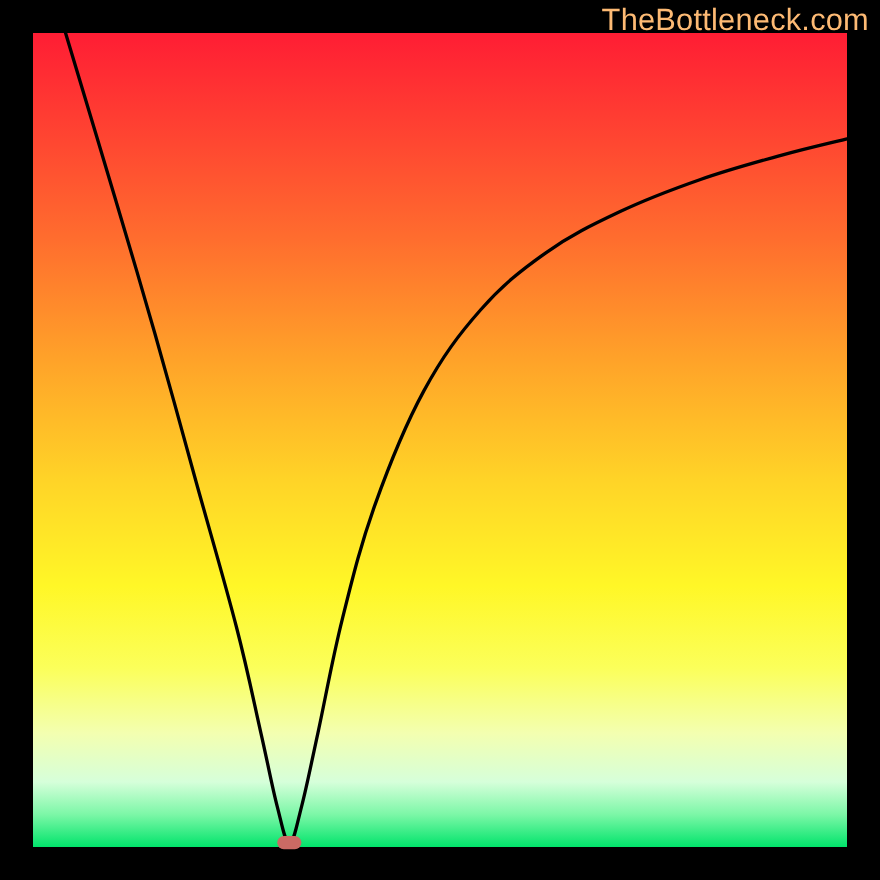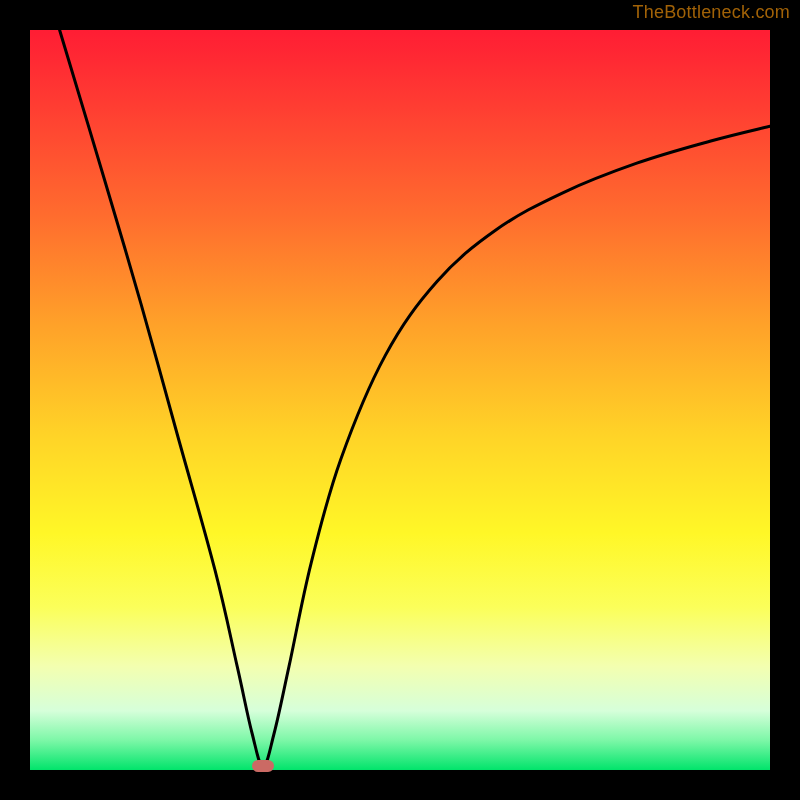--- a/index.html
+++ b/index.html
@@ -14,22 +14,22 @@
   .frame {
     position: relative;
     width: 800px;
     height: 800px;
     background: #000;
   }
   .attribution {
     position: absolute;
     top: 2px;
     right: 10px;
-    color: #a16207;
-    font-size: 18px;
+    color: #fdba74;
+    font-size: 28px;
     font-weight: 500;
     letter-spacing: 0.2px;
     z-index: 10;
   }
   .plot-bg {
     position: absolute;
     left: 30px;
     top: 30px;
     width: 740px;
     height: 740px;

